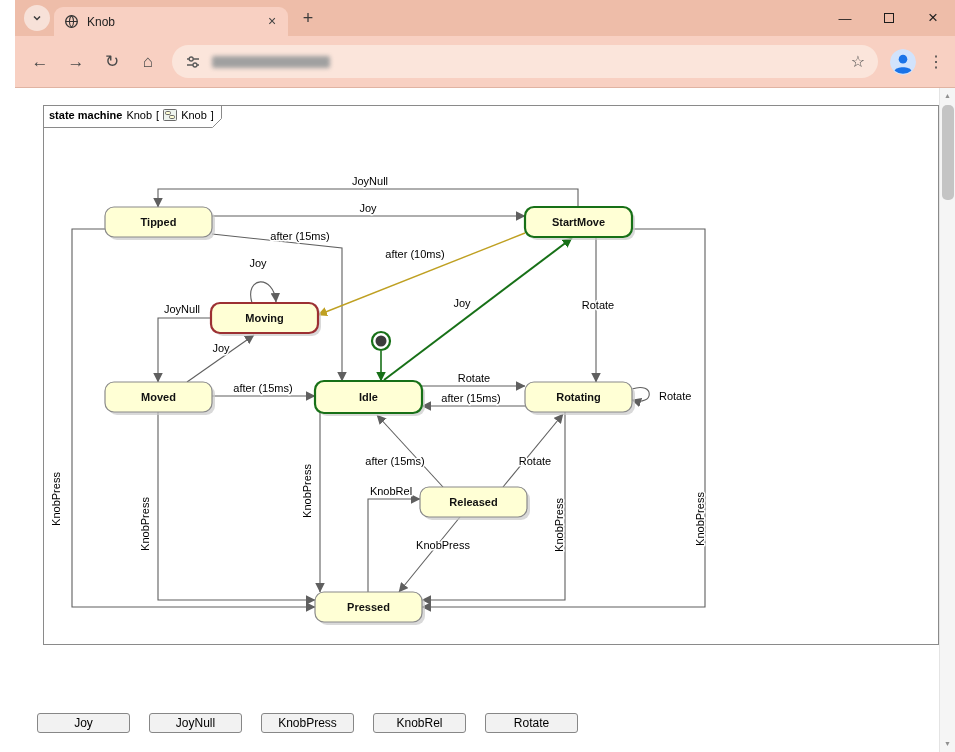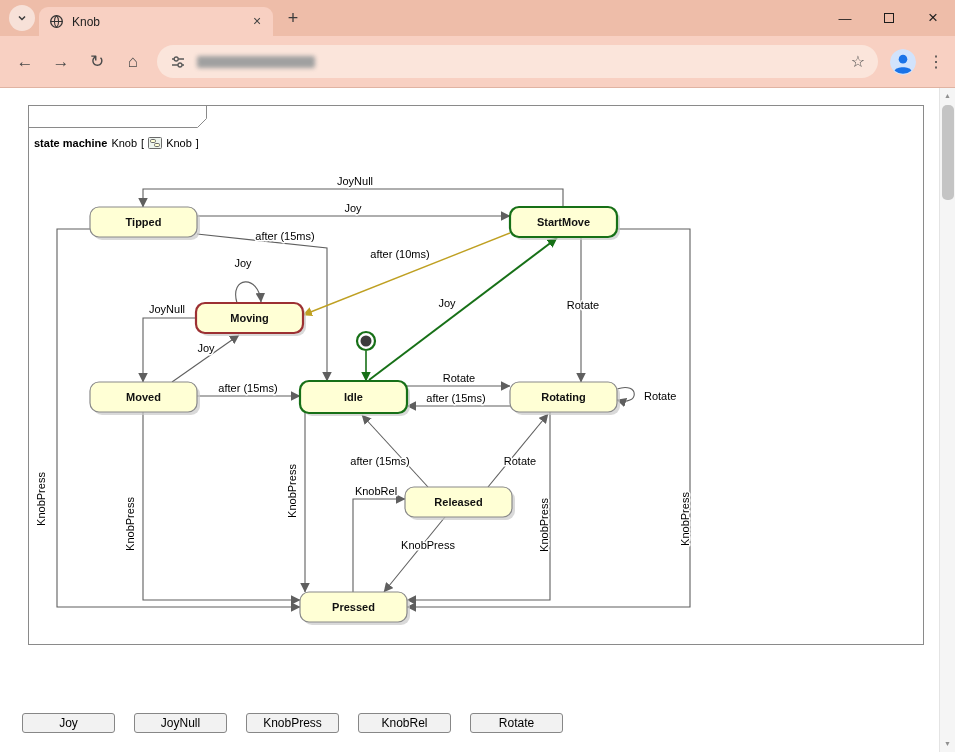--- a/index.html
+++ b/index.html
@@ -1,17 +1,17 @@
 <!DOCTYPE html>
 <html><head>
 <meta charset="utf-8">
 <style>
   * { margin:0; padding:0; box-sizing:border-box; }
   html,body { width:955px; height:752px; overflow:hidden; font-family:"Liberation Sans",sans-serif; background:#fff; }
-  .window { width:955px; height:752px; display:flex; flex-direction:column; }
+  .window { width:955px; height:752px; display:flex; flex-direction:column;padding-left:15px; }
 
   
   .tabstrip { height:36px; background:#eebda9; display:flex; align-items:flex-end; flex:0 0 36px; }
   .tab-search { width:26px; height:26px; border-radius:50%; background:rgba(255,255,255,.55); margin:0 4px 5px 9px; display:flex; align-items:center; justify-content:center; }
   .tab { width:234px; height:29px; background:#f8d0c2; border-radius:9px 9px 0 0; display:flex; align-items:center; padding:0 8px 0 10px; gap:8px; }
   .tab-title { font-size:12px; color:#222; flex:1; white-space:nowrap; overflow:hidden; }
   .tab-close { font-size:14px; color:#444; width:16px; height:16px; line-height:15px; text-align:center; border-radius:50%; }
   .newtab { width:28px; height:28px; font-size:18px; color:#3b3b3b; display:flex; align-items:center; justify-content:center; margin:0 0 4px 6px; }
   .wincontrols { margin-left:auto; display:flex; height:36px; align-items:center; }
   .wincontrols .wc { width:44px; text-align:center; font-size:13px; color:#1c1c1c; display:flex; align-items:center; justify-content:center; height:36px; }
@@ -21,21 +21,21 @@
   .navbtn { width:34px; height:34px; display:flex; align-items:center; justify-content:center; font-size:17px; color:#4a4a4a; border-radius:50%; flex:0 0 34px; }
   .omnibox { flex:1; height:33px; background:#fbe5db; border-radius:17px; display:flex; align-items:center; padding:0 13px; gap:11px; margin:0 5px; }
   .blur-blob { width:118px; height:12px; background:#a0a0a0; filter:blur(2px); border-radius:2px; }
   .star { margin-left:auto; font-size:16px; color:#4a4a4a; }
   .avatar { width:26px; height:26px; border-radius:50%; margin:0 7px 0 5px; overflow:hidden; flex:0 0 26px; }
   .menu { width:22px; text-align:center; font-size:16px; color:#4a4a4a; }
 
   
   .page { position:relative; flex:1; background:#ffffff; }
   #diagram-svg { position:absolute; left:0; top:0; }
-  .frame-label { position:absolute; left:34px; top:21px; font-size:11px; color:#000; display:flex; align-items:center; gap:4px; z-index:2;margin-top:28px; }
+  .frame-label { position:absolute; left:34px; top:21px; font-size:11px; color:#000; display:flex; align-items:center; gap:4px; z-index:2; }
   .frame-label b { font-weight:bold; }
   .dicon { display:flex; align-items:center; }
 
   .slabel { font:bold 11px "Liberation Sans",sans-serif; fill:#111; text-anchor:middle; }
   .tlabel { font:11px "Liberation Sans",sans-serif; fill:#000; paint-order:stroke; stroke:#ffffff; stroke-width:3px; stroke-linejoin:round; }
 
   .events { position:absolute; left:22px; top:625px; display:flex; gap:19px; z-index:3; }
   .events button { width:93px; height:20px; font:12px "Liberation Sans",sans-serif; color:#000; background:#f2f2f2; border:1px solid #878787; border-radius:3px; }
 
   .scrollbar { position:absolute; right:0; top:0; width:16px; height:100%; background:#f5f5f5; border-left:1px solid #e4e4e4; z-index:4; }

